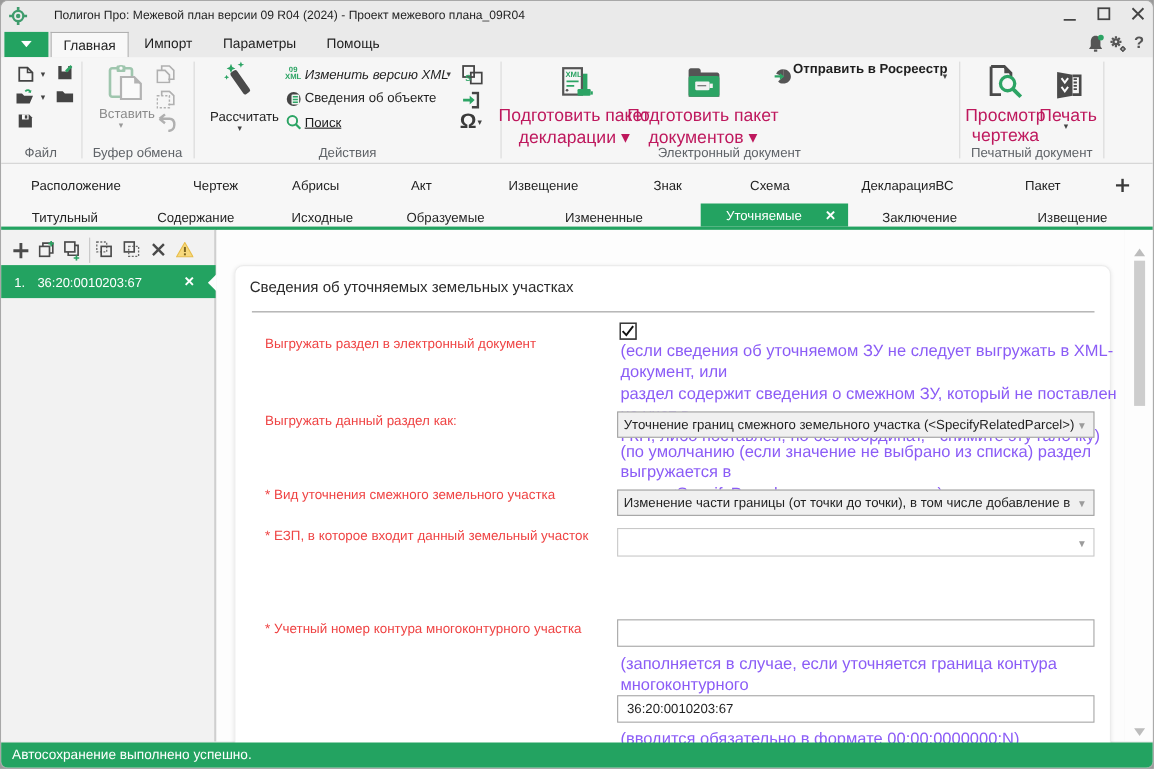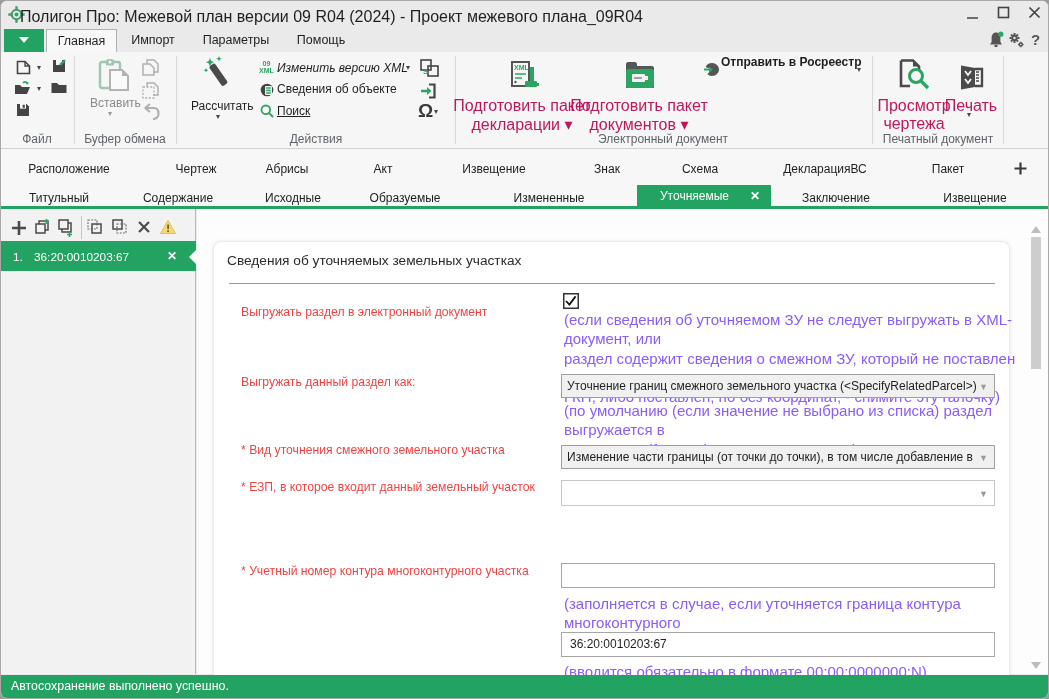--- a/index.html
+++ b/index.html
@@ -3,21 +3,21 @@
 <meta charset="utf-8">
 <style>
   * { margin:0; padding:0; box-sizing:border-box; }
   html,body { width:1049px; height:699px; overflow:hidden; }
   body { font-family:"Liberation Sans", sans-serif; color:#1a1a1a; background:#9a9a9a; }
   .abs { position:absolute; }
   #win { position:relative; width:1049px; height:699px; background:#eaeaea; border:1px solid #a8a8a8; border-radius:7px; overflow:hidden; }
 
   
   #titlebar { left:0; top:0; width:1047px; height:28px; background:#eaeaea; }
-  #title-text { left:19px; top:7px; font-size:16px; color:#1f1f1f; white-space:nowrap; }
+  #title-text { left:48px; top:7px; font-size:11px; color:#1f1f1f; white-space:nowrap; }
 
   
   #menurow { left:0; top:28px; width:1047px; height:23px; background:#eaeaea; }
   #greenbtn { left:3px; top:0px; width:40px; height:23px; background:#23a361; }
   #greenbtn svg { display:block; margin:8px auto 0; }
   .menutab { position:absolute; top:0; height:23px; line-height:23px; font-size:12.5px; color:#1f1f1f; text-align:center; }
   #tab-glavnaya { left:45px; width:71px; background:#f8f8f8; border:1px solid #b0b0b0; border-bottom:none; }
 
   
   #ribbon { left:0; top:51px; width:1047px; height:97px; background:#f6f6f6; border-bottom:1px solid #d0d0d0; }

